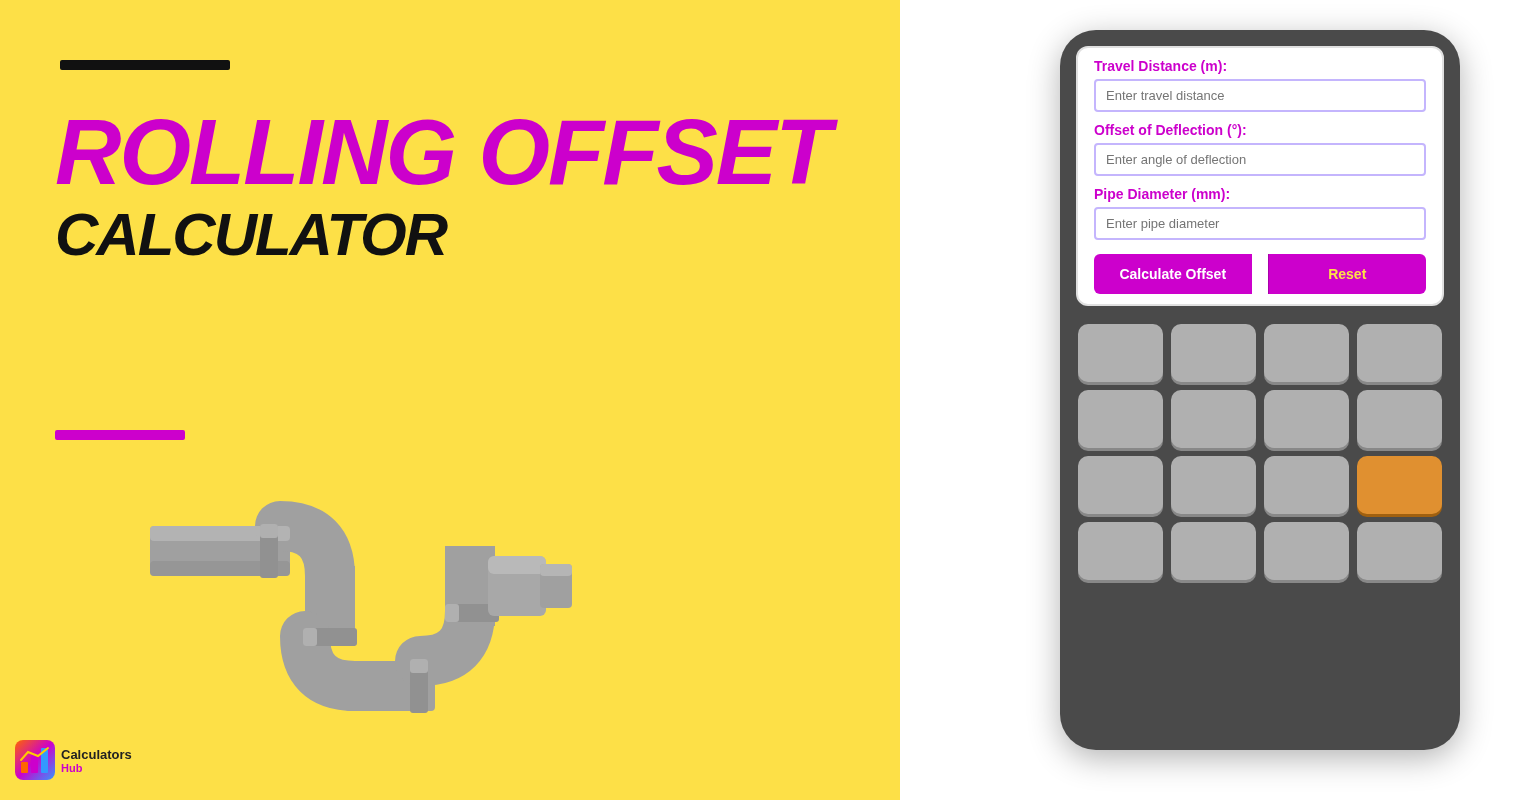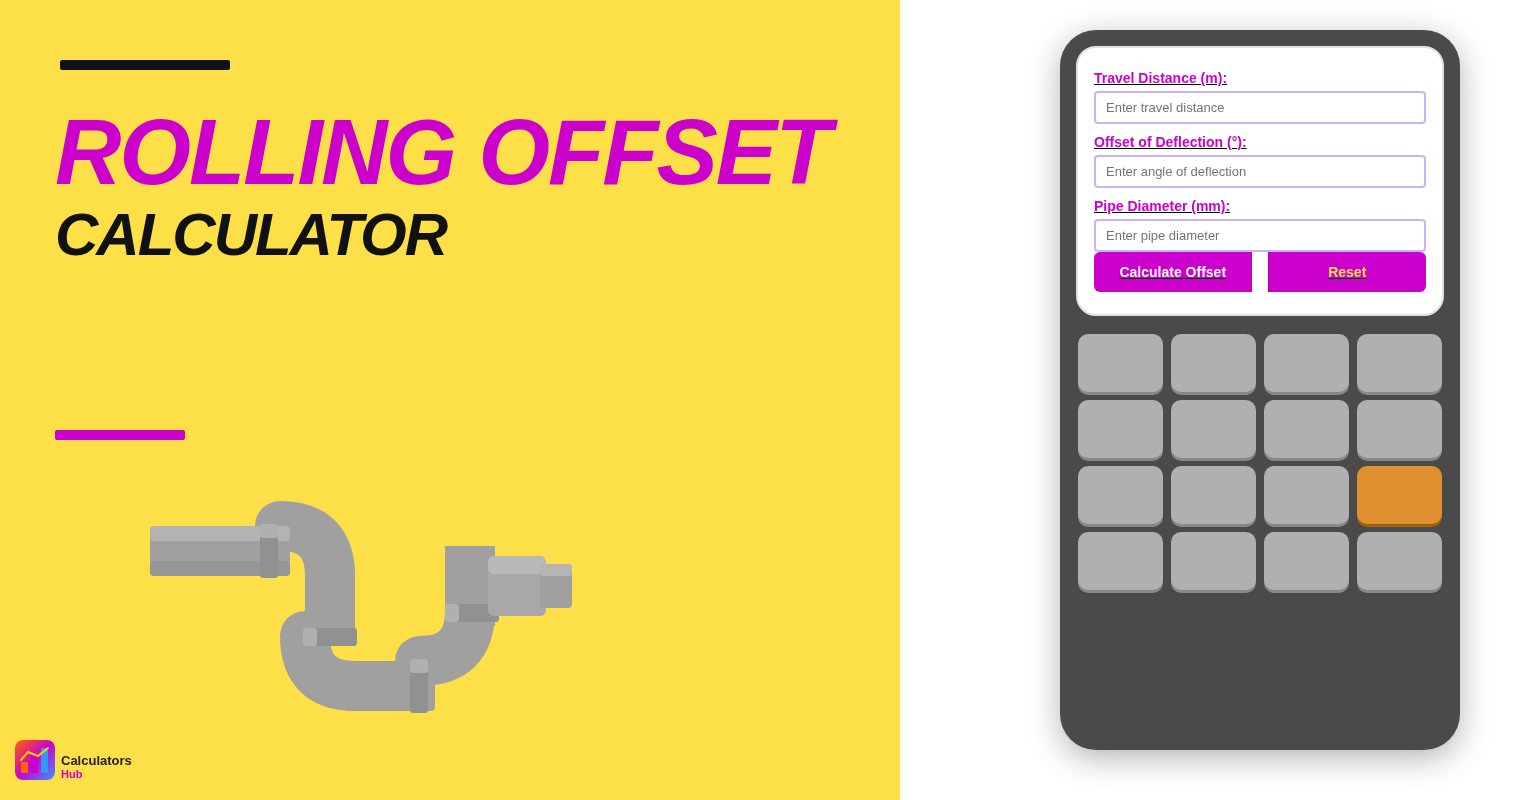--- a/index.html
+++ b/index.html
@@ -70,21 +70,21 @@
       bottom: 30px;
       left: 150px;
     }
 
     
     .logo-area {
       position: absolute;
       bottom: 20px;
       left: 15px;
       display: flex;
-      align-items: flex-end;
+      align-items: center;
       gap: 6px;
     }
 
     .logo-icon {
       width: 40px;
       height: 40px;
       background: linear-gradient(135deg, #ff6600, #cc00cc, #3399ff);
       border-radius: 8px;
       display: flex;
       align-items: flex-end;
@@ -125,25 +125,24 @@
       background: #4a4a4a;
       border-radius: 36px;
       position: relative;
       padding: 16px;
       box-shadow: 0 8px 32px rgba(0,0,0,0.3);
     }
 
     
     .calculator-screen {
       background: #ffffff;
-      border-radius: 20px;
-      padding: 22px 16px;
+      border-radius: 12px;
+      padding: 10px 16px;
       margin-bottom: 14px;
       border: 2px solid #e0e0e0;
-      text-decoration: underline;
     }
 
     .field-label {
       font-size: 14px;
       color: #cc00cc;
       font-weight: 600;
       margin-bottom: 5px;
       margin-top: 10px;
     }
 
@@ -158,21 +157,21 @@
       padding: 7px 10px;
       font-size: 13px;
       color: #999999;
       outline: none;
       background: #ffffff;
     }
 
     .buttons-row {
       display: flex;
       gap: 16px;
-      margin-top: 0;
+      margin-top: 14px;
       border-radius: 6px;
       overflow: hidden;
     }
 
     .btn-calculate {
       flex: 1;
       background: #cc00cc;
       color: #ffffff;
       border: none;
       padding: 12px 8px;

